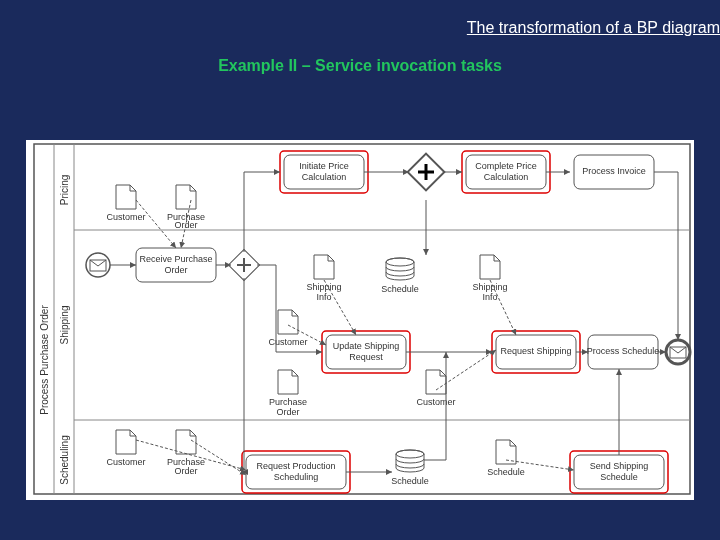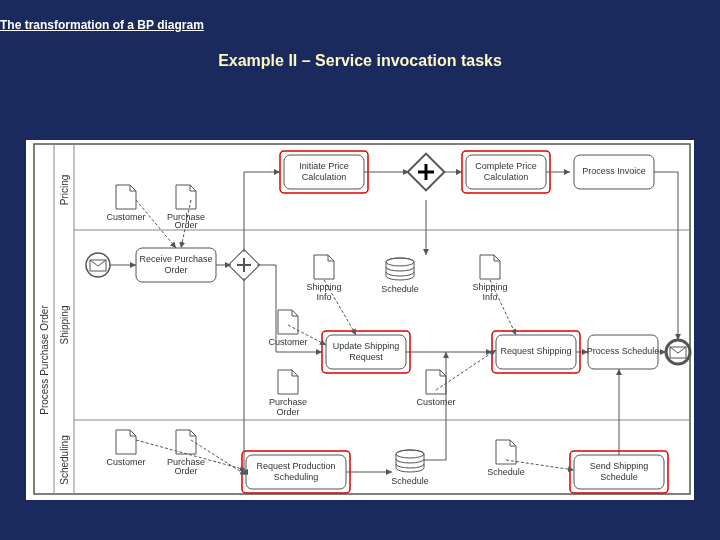--- a/index.html
+++ b/index.html
@@ -1,18 +1,18 @@
 <!DOCTYPE html>
 <html><head>
 <meta charset="utf-8">
 <style>
   html,body{margin:0;padding:0;width:720px;height:540px;background:#1a2a5c;font-family:Verdana,Arial,sans-serif;}
-  .title{color:#fff;text-align:left;font-weight:bold;font-size:12px;padding-top:18px;line-height:1.3;}
+  .title{color:#fff;text-align:right;font-weight:normal;font-size:16px;padding-top:18px;line-height:1.3;}
   .title u{text-decoration:underline;}
-  .subtitle{color:#fef9c3;text-align:center;font-weight:bold;font-size:16px;margin-top:18px;}
+  .subtitle{color:#22c55e;text-align:center;font-weight:bold;font-size:16px;margin-top:18px;}
   .canvas{position:absolute;left:26px;top:140px;width:668px;height:360px;background:#fff;}
   svg{position:absolute;left:0;top:0;}
   .lane-label{font-size:10px;fill:#333;}
   .task-box{fill:#fff;stroke:#555;stroke-width:1;}
   .task-highlight{fill:none;stroke:#d00;stroke-width:1.5;}
   .task-text{font-size:9px;fill:#333;text-anchor:middle;}
   .data-text{font-size:9px;fill:#333;text-anchor:middle;}
   .pool-border{fill:none;stroke:#555;stroke-width:1.5;}
   .lane-border{fill:none;stroke:#888;stroke-width:1;}
   .flow{fill:none;stroke:#555;stroke-width:1;marker-end:url(#arrow);}

